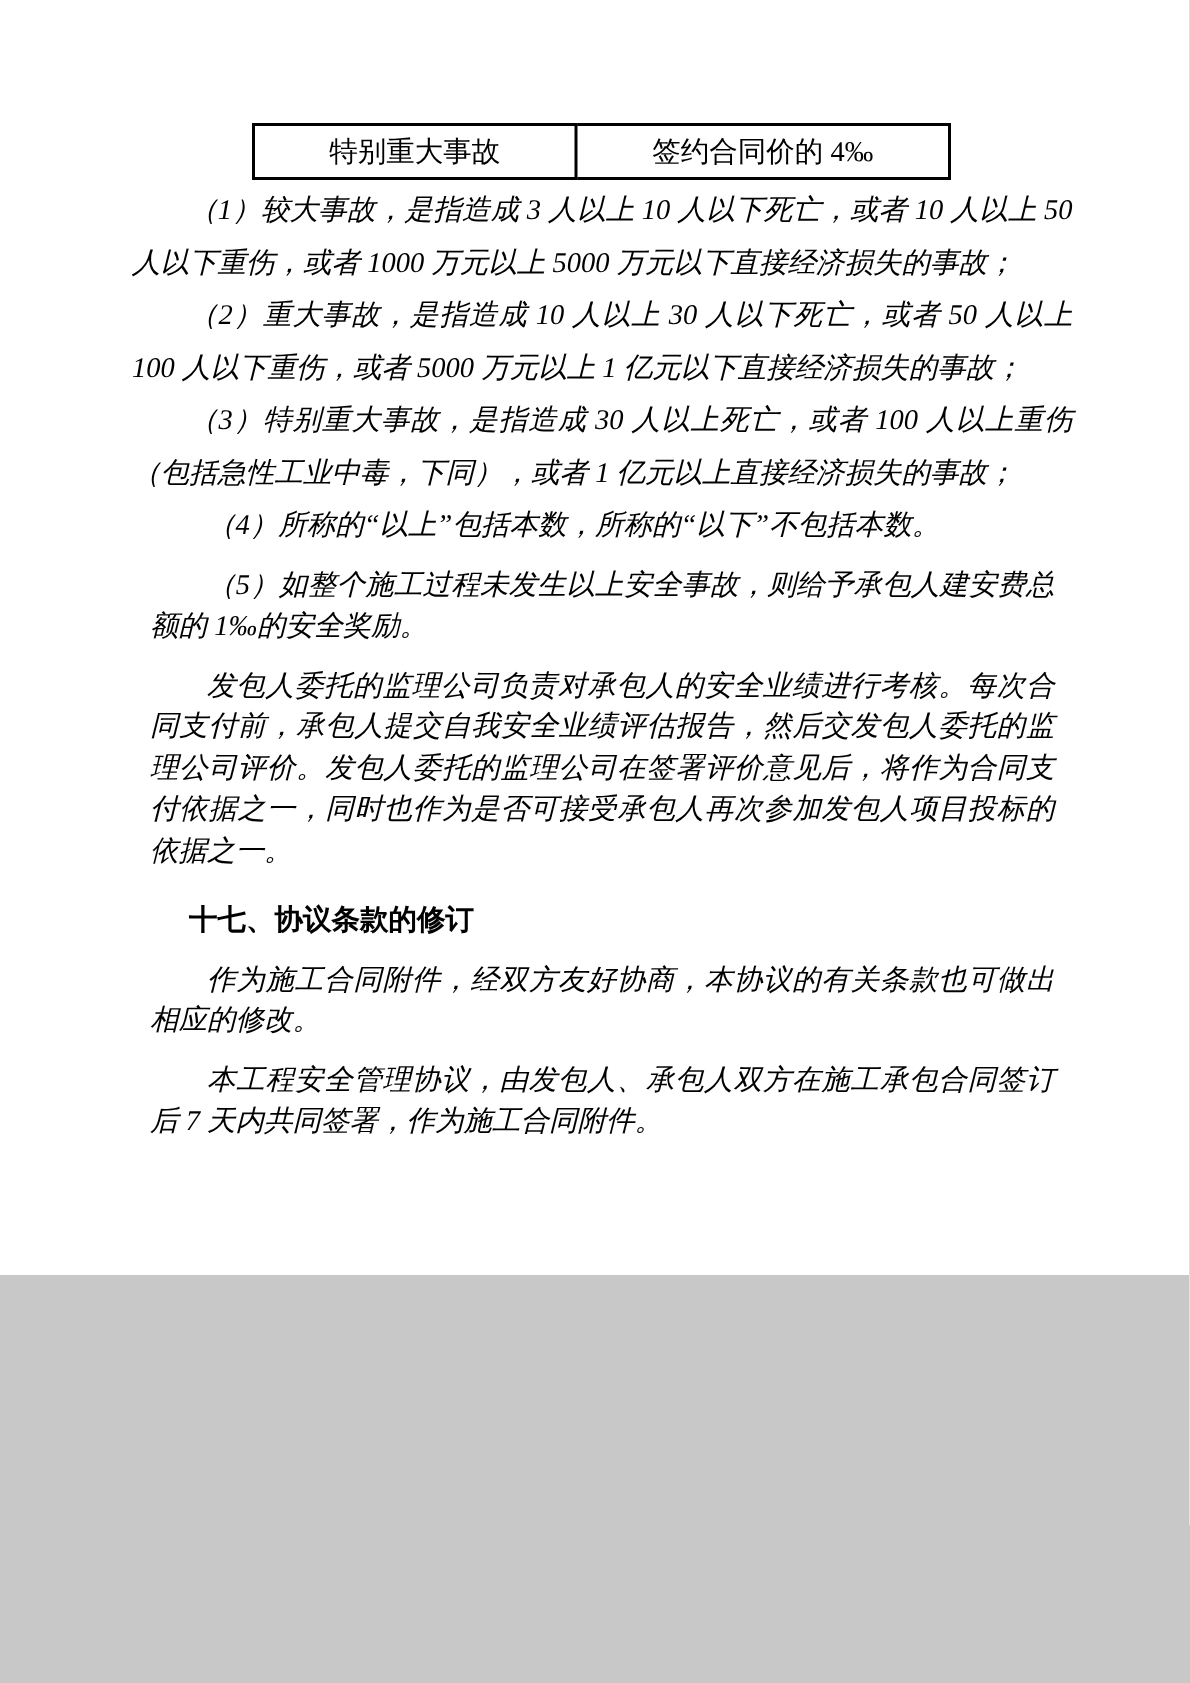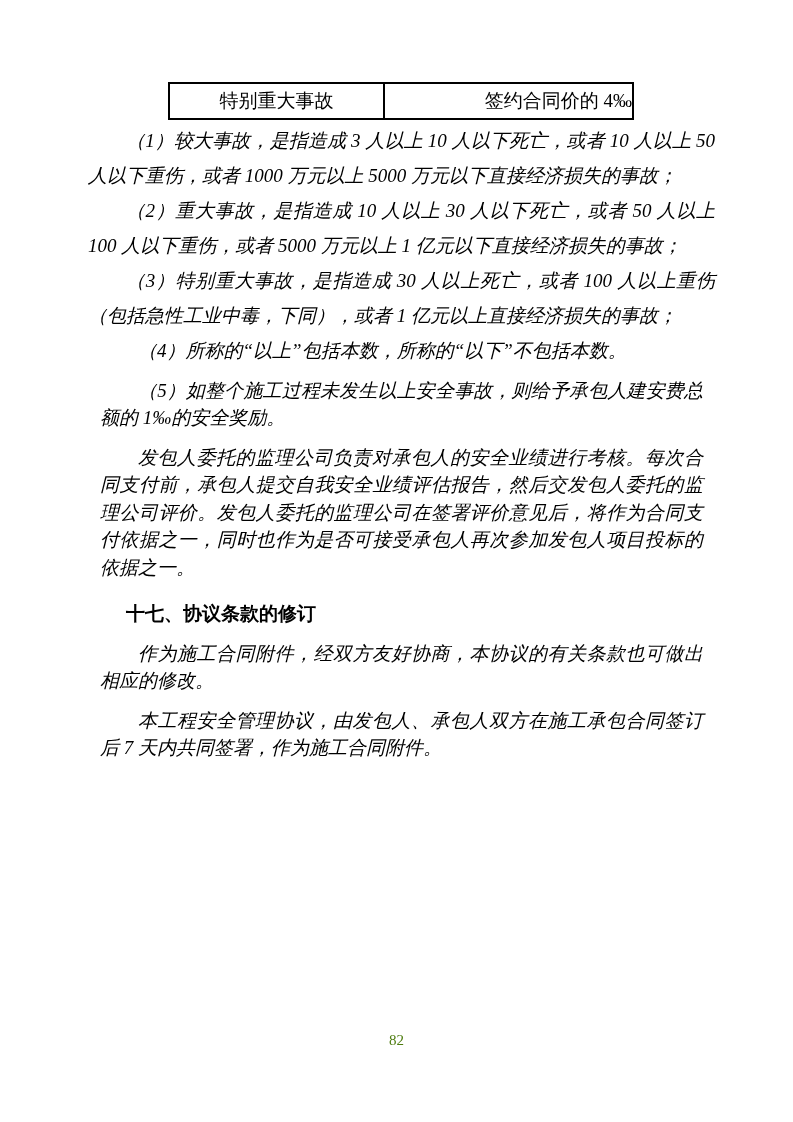--- a/index.html
+++ b/index.html
@@ -1,19 +1,19 @@
 <!DOCTYPE html>
 <html><head>
 <meta charset="utf-8">
 <style>
   * { box-sizing: border-box; }
   html, body { margin: 0; padding: 0; background: #c8c8c8; }
   .page {
     width: 793px;
-    height: 1122px;
+    height: 850px;
     margin: 0 auto;
     background: #ffffff;
     position: relative;
     overflow: hidden;
     font-family: "Liberation Serif", "DejaVu Serif", serif;
     font-size: 19px;
     color: #000000;
   }
   .content {
     padding: 0 78px 0 88px;
@@ -27,21 +27,21 @@
   }
   .acc-table td {
     border: 2px solid #000;
     height: 36px;
     text-align: center;
     vertical-align: middle;
     padding: 0;
     font-size: 19px;
   }
   .acc-table td.c1 { width: 215px; }
-  .acc-table td.c2 { width: 249px; text-align: right; }
+  .acc-table td.c2 { width: 249px; }
   
   p.clause-a {
     margin: 0;
     line-height: 35px;
     text-align: justify;
     text-indent: 38px;
     font-style: italic;
   }
   p.clause-a.first { margin-top: 3px; }
   p.clause-b, p.body-b {

